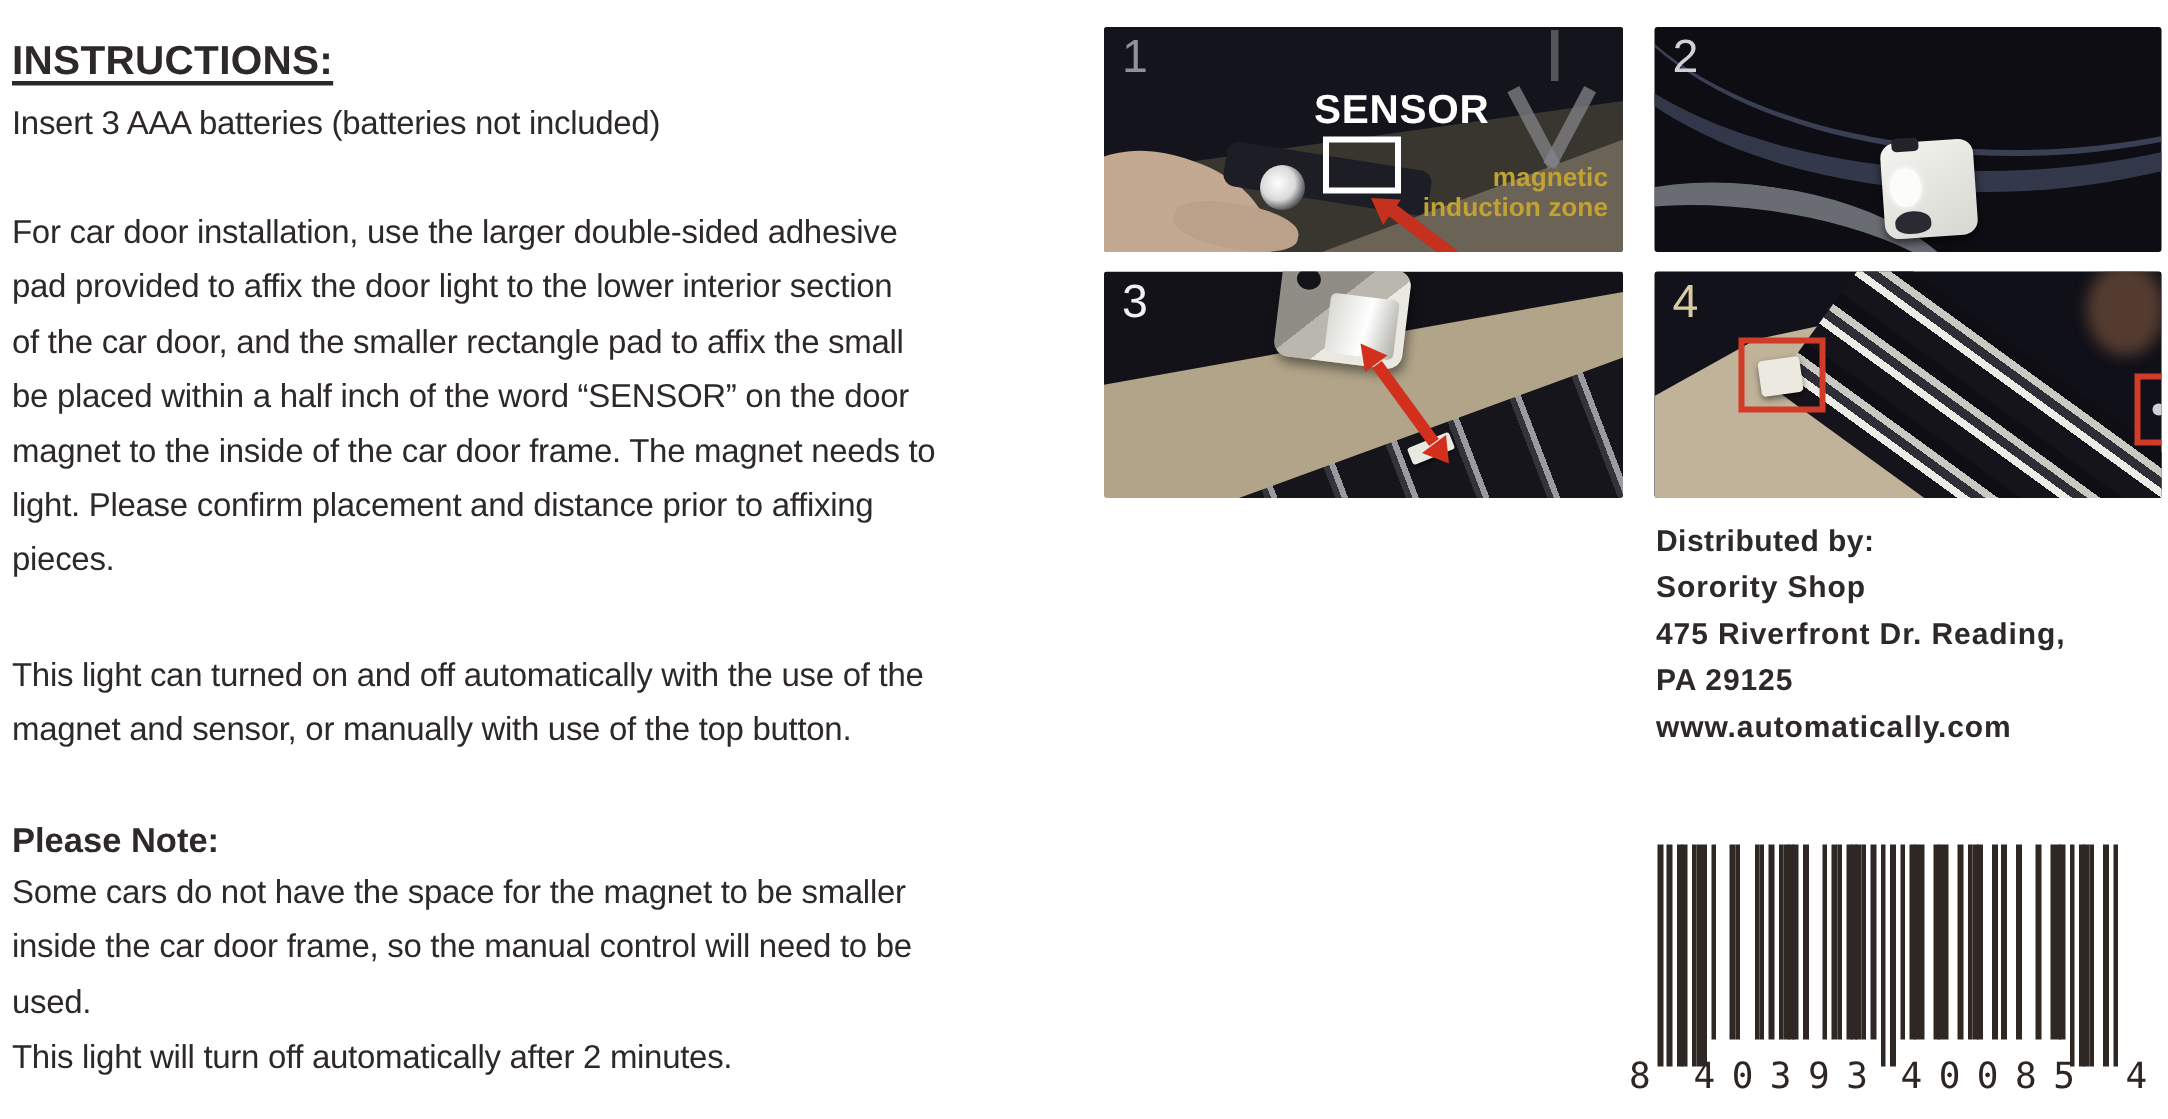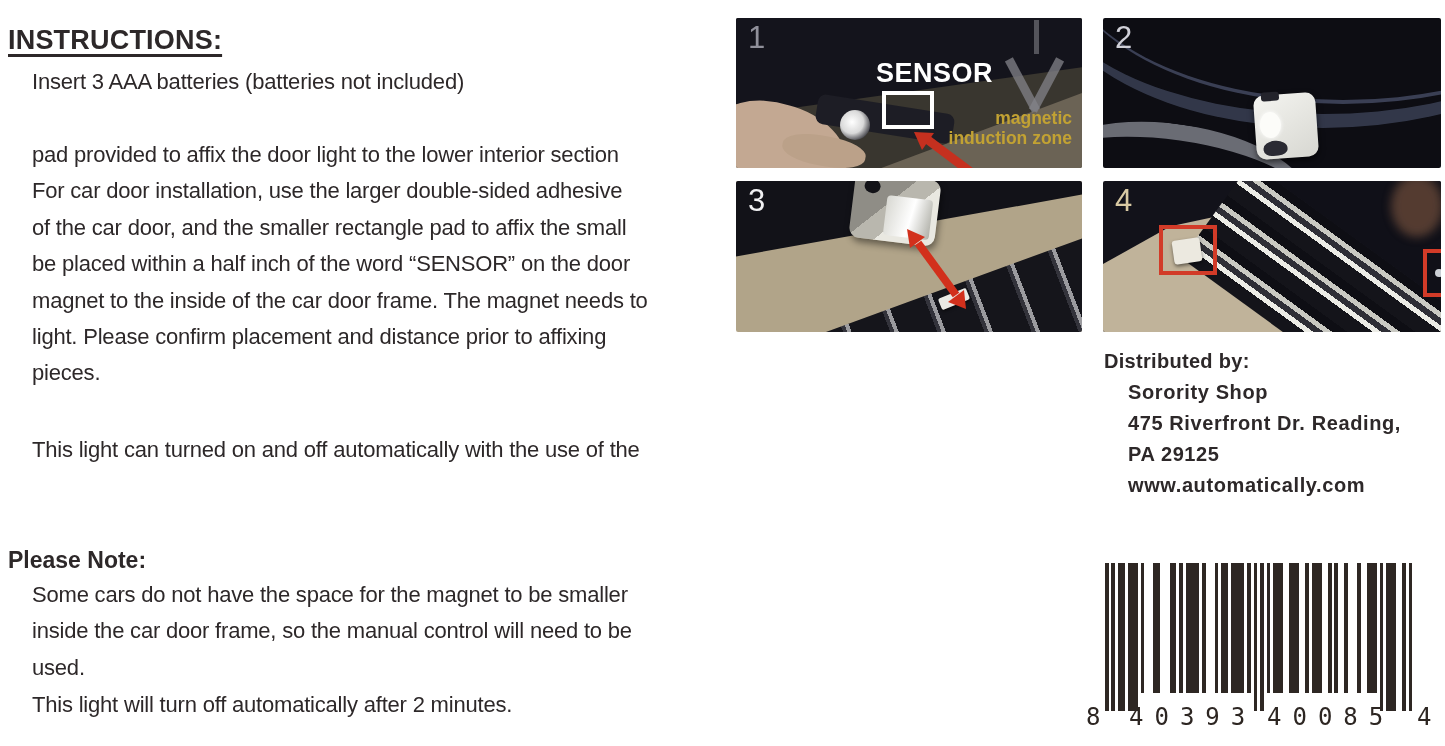--- a/index.html
+++ b/index.html
@@ -127,43 +127,44 @@
   .barcode .bar { position:absolute; top:0; }
   .bc-digit, .bc-group {
     position:absolute; top:140px;
     font-family:"DejaVu Sans Mono", monospace; font-size:24px; color:#2d2622;
   }
   .bc-first { left:-19px; }
   .bc-g1 { left:24px;  letter-spacing:11px; }
   .bc-g2 { left:162px; letter-spacing:11px; }
   .bc-last { left:312px; }
 
-  .line { display:block;margin-left:24px; }
+  .line { display:block; }
 </style>
 </head>
 <body>
 
 <h1 class="heading">INSTRUCTIONS:</h1>
 
 <div class="para para-batteries">
     <div class="line">Insert 3 AAA batteries (batteries not included)</div>
   </div>
 
 <div class="para para-install">
+    <div class="line">For car door installation, use the larger double-sided adhesive</div>
     <div class="line">pad provided to affix the door light to the lower interior section</div>
-    <div class="line">For car door installation, use the larger double-sided adhesive</div>
     <div class="line">of the car door, and the smaller rectangle pad to affix the small</div>
     <div class="line">be placed within a half inch of the word “SENSOR” on the door</div>
     <div class="line">magnet to the inside of the car door frame. The magnet needs to</div>
     <div class="line">light. Please confirm placement and distance prior to affixing</div>
     <div class="line">pieces.</div>
   </div>
 
 <div class="para para-operation">
     <div class="line">This light can turned on and off automatically with the use of the</div>
+    <div class="line">magnet and sensor, or manually with use of the top button.</div>
   </div>
 
 <h2 class="note-heading">Please Note:</h2>
 
 <div class="para para-note">
     <div class="line">Some cars do not have the space for the magnet to be smaller</div>
     <div class="line">inside the car door frame, so the manual control will need to be</div>
     <div class="line">used.</div>
   </div>
 

